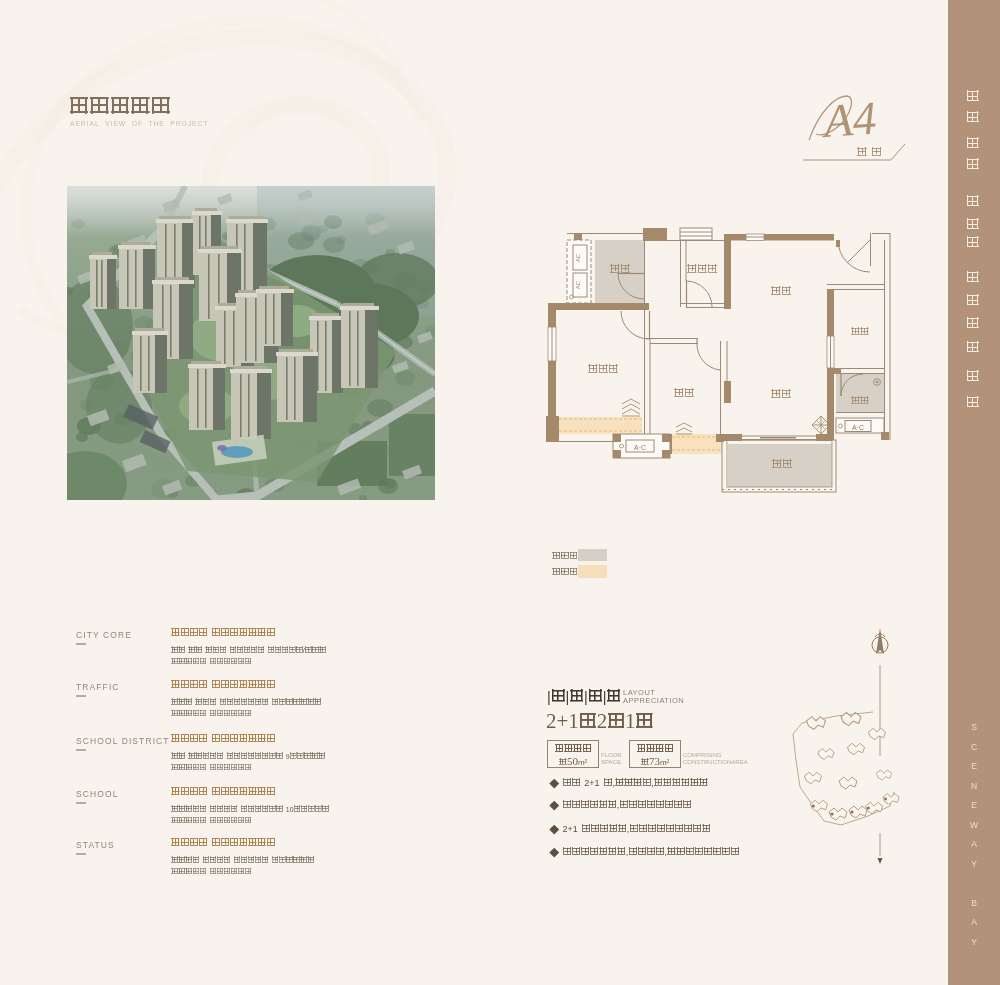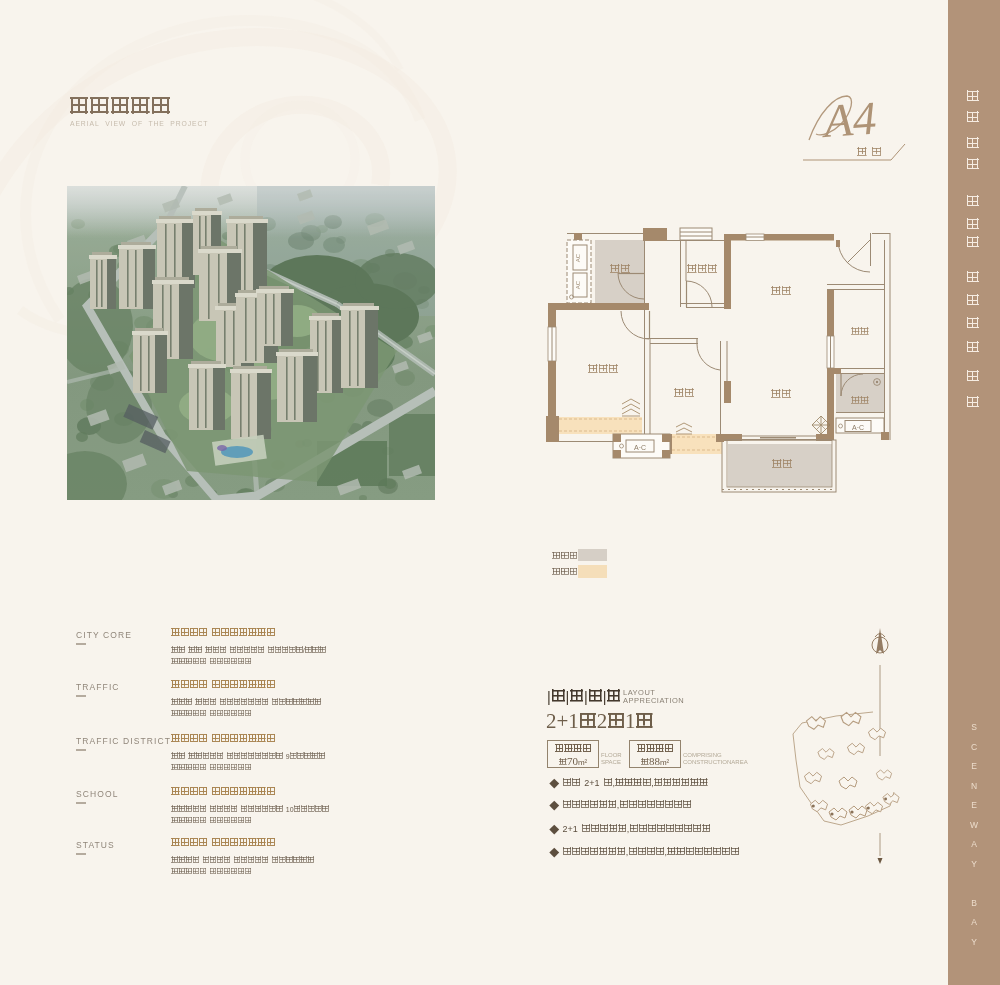--- a/index.html
+++ b/index.html
@@ -522,21 +522,21 @@
     <div><i class="g"></i><i class="g"></i><i class="sp"></i><i class="g"></i><i class="g"></i><i class="sp"></i><i class="g"></i><i class="g"></i><i class="g"></i><i class="sp"></i><i class="g"></i><i class="g"></i><i class="g"></i><i class="g"></i><i class="g"></i><i class="sp"></i><i class="g"></i><i class="g"></i><i class="g"></i><i class="g"></i><i class="g"></i>/<i class="g"></i><i class="g"></i><i class="g"></i></div>
     <div style="margin-top:1.5px"><i class="g"></i><i class="g"></i><i class="g"></i><i class="g"></i><i class="g"></i><i class="sp"></i><i class="g"></i><i class="g"></i><i class="g"></i><i class="g"></i><i class="g"></i><i class="g"></i></div>
   </div>
 <div class="abs" style="left:76px;top:682px;font-size:8.5px;color:#90867a;letter-spacing:1.1px;">TRAFFIC</div>
 <div class="abs" style="left:76px;top:695px;width:10px;height:1.5px;background:#b5ab9e;"></div>
 <div class="abs" style="left:171px;top:680px;font-size:9px;color:#a8834f;"><i class="g gb"></i><i class="g gb"></i><i class="g gb"></i><i class="g gb"></i><i class="sp"></i><i class="g gb"></i><i class="g gb"></i><i class="g gb"></i><i class="g gb"></i><i class="g gb"></i><i class="g gb"></i><i class="g gb"></i></div>
 <div class="abs" style="left:171px;top:697.5px;font-size:7px;color:#6a5c4c;line-height:10px;width:200px;">
     <div><i class="g"></i><i class="g"></i><i class="g"></i><i class="sp"></i><i class="g"></i><i class="g"></i><i class="g"></i><i class="sp"></i><i class="g"></i><i class="g"></i><i class="g"></i><i class="g"></i><i class="g"></i><i class="g"></i><i class="g"></i><i class="sp"></i><i class="g"></i><i class="g"></i><i class="g"></i><i class="g"></i><i class="g"></i><i class="g"></i><i class="g"></i></div>
     <div style="margin-top:1.5px"><i class="g"></i><i class="g"></i><i class="g"></i><i class="g"></i><i class="g"></i><i class="sp"></i><i class="g"></i><i class="g"></i><i class="g"></i><i class="g"></i><i class="g"></i><i class="g"></i></div>
   </div>
-<div class="abs" style="left:76px;top:736px;font-size:8.5px;color:#90867a;letter-spacing:1.1px;">TRAFFIC DISTRICT</div>
+<div class="abs" style="left:76px;top:736px;font-size:8.5px;color:#90867a;letter-spacing:1.1px;">SCHOOL DISTRICT</div>
 <div class="abs" style="left:76px;top:749px;width:10px;height:1.5px;background:#b5ab9e;"></div>
 <div class="abs" style="left:171px;top:734px;font-size:9px;color:#a8834f;"><i class="g gb"></i><i class="g gb"></i><i class="g gb"></i><i class="g gb"></i><i class="sp"></i><i class="g gb"></i><i class="g gb"></i><i class="g gb"></i><i class="g gb"></i><i class="g gb"></i><i class="g gb"></i><i class="g gb"></i></div>
 <div class="abs" style="left:171px;top:751.5px;font-size:7px;color:#6a5c4c;line-height:10px;width:200px;">
     <div><i class="g"></i><i class="g"></i><i class="sp"></i><i class="g"></i><i class="g"></i><i class="g"></i><i class="g"></i><i class="g"></i><i class="sp"></i><i class="g"></i><i class="g"></i><i class="g"></i><i class="g"></i><i class="g"></i><i class="g"></i><i class="g"></i><i class="g"></i><i class="sp"></i>9<i class="g"></i><i class="g"></i><i class="g"></i><i class="g"></i><i class="g"></i></div>
     <div style="margin-top:1.5px"><i class="g"></i><i class="g"></i><i class="g"></i><i class="g"></i><i class="g"></i><i class="sp"></i><i class="g"></i><i class="g"></i><i class="g"></i><i class="g"></i><i class="g"></i><i class="g"></i></div>
   </div>
 <div class="abs" style="left:76px;top:789px;font-size:8.5px;color:#90867a;letter-spacing:1.1px;">SCHOOL</div>
 <div class="abs" style="left:76px;top:802px;width:10px;height:1.5px;background:#b5ab9e;"></div>
 <div class="abs" style="left:171px;top:787px;font-size:9px;color:#a8834f;"><i class="g gb"></i><i class="g gb"></i><i class="g gb"></i><i class="g gb"></i><i class="sp"></i><i class="g gb"></i><i class="g gb"></i><i class="g gb"></i><i class="g gb"></i><i class="g gb"></i><i class="g gb"></i><i class="g gb"></i></div>
 <div class="abs" style="left:171px;top:804.5px;font-size:7px;color:#6a5c4c;line-height:10px;width:200px;">
@@ -548,26 +548,26 @@
 <div class="abs" style="left:171px;top:838px;font-size:9px;color:#a8834f;"><i class="g gb"></i><i class="g gb"></i><i class="g gb"></i><i class="g gb"></i><i class="sp"></i><i class="g gb"></i><i class="g gb"></i><i class="g gb"></i><i class="g gb"></i><i class="g gb"></i><i class="g gb"></i><i class="g gb"></i></div>
 <div class="abs" style="left:171px;top:855.5px;font-size:7px;color:#6a5c4c;line-height:10px;width:200px;">
     <div><i class="g"></i><i class="g"></i><i class="g"></i><i class="g"></i><i class="sp"></i><i class="g"></i><i class="g"></i><i class="g"></i><i class="g"></i><i class="sp"></i><i class="g"></i><i class="g"></i><i class="g"></i><i class="g"></i><i class="g"></i><i class="sp"></i><i class="g"></i><i class="g"></i><i class="g"></i><i class="g"></i><i class="g"></i><i class="g"></i></div>
     <div style="margin-top:1.5px"><i class="g"></i><i class="g"></i><i class="g"></i><i class="g"></i><i class="g"></i><i class="sp"></i><i class="g"></i><i class="g"></i><i class="g"></i><i class="g"></i><i class="g"></i><i class="g"></i></div>
   </div>
 <div class="abs" style="left:547px;top:689px;font-size:14.5px;color:#44392d;font-weight:bold;"><span style="font-weight:normal">|</span><i class="g gb"></i><span style="font-weight:normal">|</span><i class="g gb"></i><span style="font-weight:normal">|</span><i class="g gb"></i><span style="font-weight:normal">|</span><i class="g gb"></i></div>
 <div class="abs" style="left:623px;top:689px;font-size:7.5px;color:#8a8175;letter-spacing:.5px;line-height:7.5px;">LAYOUT<br>APPRECIATION</div>
 <div class="abs" style="left:546px;top:709px;font-size:21px;color:#6e5e4a;font-family:'Liberation Serif',serif;">2+1<span style="font-size:17.5px"><i class="g gb"></i></span>2<span style="font-size:17.5px"><i class="g gb"></i></span>1<span style="font-size:17.5px"><i class="g gb"></i></span></div>
 <div class="abs" style="left:547px;top:740px;width:50px;height:26px;border:1px solid #93836d;text-align:center;">
     <div style="font-size:9px;color:#6e5d49;margin-top:3px;"><i class="g gb"></i><i class="g gb"></i><i class="g gb"></i><i class="g gb"></i></div>
-    <div style="font-size:8px;color:#6e5d49;margin-top:1px;"><i class="g"></i><span style="font-size:11px;font-family:'Liberation Serif',serif;">70</span>m²</div>
+    <div style="font-size:8px;color:#6e5d49;margin-top:1px;"><i class="g"></i><span style="font-size:11px;font-family:'Liberation Serif',serif;">50</span>m²</div>
   </div>
 <div class="abs" style="left:601px;top:752px;font-size:6px;color:#b3a997;line-height:7px;">FLOOR<br>SPACE</div>
 <div class="abs" style="left:629px;top:740px;width:50px;height:26px;border:1px solid #93836d;text-align:center;">
     <div style="font-size:9px;color:#6e5d49;margin-top:3px;"><i class="g gb"></i><i class="g gb"></i><i class="g gb"></i><i class="g gb"></i></div>
-    <div style="font-size:8px;color:#6e5d49;margin-top:1px;"><i class="g"></i><span style="font-size:11px;font-family:'Liberation Serif',serif;">88</span>m²</div>
+    <div style="font-size:8px;color:#6e5d49;margin-top:1px;"><i class="g"></i><span style="font-size:11px;font-family:'Liberation Serif',serif;">73</span>m²</div>
   </div>
 <div class="abs" style="left:683px;top:752px;font-size:6px;color:#b3a997;line-height:7px;">COMPRISING<br>CONSTRUCTIONAREA</div>
 <div class="abs" style="left:551px;top:778px;font-size:9px;color:#5d4f3f;"><span style="display:inline-block;width:6.5px;height:6.5px;background:#5d4f3f;transform:rotate(45deg);margin-right:5px;"></span><i class="g"></i><i class="g"></i><i class="sp"></i>2+1<i class="sp"></i><i class="g"></i>,<i class="g"></i><i class="g"></i><i class="g"></i><i class="g"></i>,<i class="g"></i><i class="g"></i><i class="g"></i><i class="g"></i><i class="g"></i><i class="g"></i></div>
 <div class="abs" style="left:551px;top:800px;font-size:9px;color:#5d4f3f;"><span style="display:inline-block;width:6.5px;height:6.5px;background:#5d4f3f;transform:rotate(45deg);margin-right:5px;"></span><i class="g"></i><i class="g"></i><i class="g"></i><i class="g"></i><i class="g"></i><i class="g"></i>,<i class="g"></i><i class="g"></i><i class="g"></i><i class="g"></i><i class="g"></i><i class="g"></i><i class="g"></i><i class="g"></i></div>
 <div class="abs" style="left:551px;top:824px;font-size:9px;color:#5d4f3f;"><span style="display:inline-block;width:6.5px;height:6.5px;background:#5d4f3f;transform:rotate(45deg);margin-right:5px;"></span>2+1<i class="sp"></i><i class="g"></i><i class="g"></i><i class="g"></i><i class="g"></i><i class="g"></i>,<i class="g"></i><i class="g"></i><i class="g"></i><i class="g"></i><i class="g"></i><i class="g"></i><i class="g"></i><i class="g"></i><i class="g"></i></div>
 <div class="abs" style="left:551px;top:847px;font-size:9px;color:#5d4f3f;"><span style="display:inline-block;width:6.5px;height:6.5px;background:#5d4f3f;transform:rotate(45deg);margin-right:5px;"></span><i class="g"></i><i class="g"></i><i class="g"></i><i class="g"></i><i class="g"></i><i class="g"></i><i class="g"></i>,<i class="g"></i><i class="g"></i><i class="g"></i><i class="g"></i>,<i class="g"></i><i class="g"></i><i class="g"></i><i class="g"></i><i class="g"></i><i class="g"></i><i class="g"></i><i class="g"></i></div>
 <div class="abs" style="left:770px;top:600px;"><svg width="180" height="290" viewBox="770 600 180 290" xmlns="http://www.w3.org/2000/svg">
       <g stroke="#8a7055" fill="none">
         <circle cx="880" cy="645" r="8" stroke-width=".9"></circle>
         <path d="M880,628 L876,654 L880,650 L884,654 Z" fill="#8a7055" stroke="none" opacity=".9"></path>

